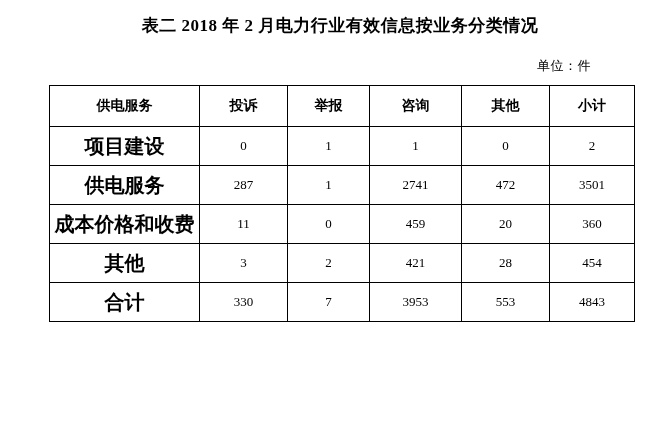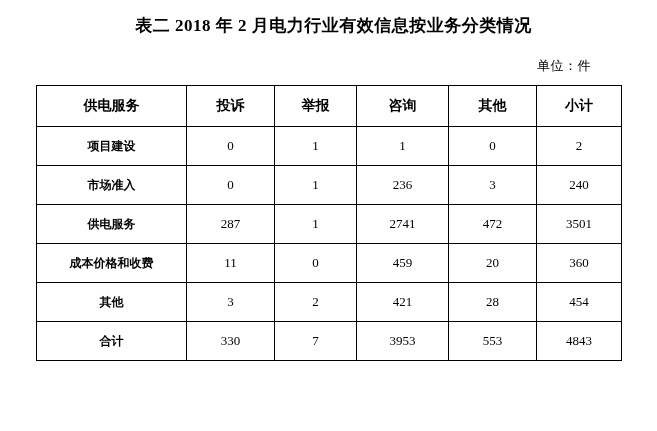--- a/index.html
+++ b/index.html
@@ -12,20 +12,21 @@
     background: #ffffff;
     font-family: "Liberation Serif", "DejaVu Serif", serif;
     color: #000000;
     overflow: hidden;
   }
   .page {
     position: relative;
     width: 657px;
     height: 431px;
     box-sizing: border-box;
+    padding-left: 13px;
   }
   .title {
     text-align: center;
     font-size: 17px;
     font-weight: bold;
     letter-spacing: 0.5px;
     padding-top: 14px;
     padding-left: 10px;
   }
   .unit-line {
@@ -52,21 +53,21 @@
     height: 38px;
     padding: 0;
   }
   table.data thead th {
     font-weight: bold;
     font-size: 14px;
     height: 40px;
   }
   table.data tbody td.rowhead {
     font-weight: bold;
-    font-size: 12px;
+    font-size: 20px;
   }
   table.data tbody td.num {
     font-family: "Liberation Serif", "DejaVu Serif", serif;
     font-size: 13px;
   }
   col.c0 { width: 150px; }
   col.c1 { width: 88px; }
   col.c2 { width: 82px; }
   col.c3 { width: 92px; }
   col.c4 { width: 88px; }
@@ -104,28 +105,20 @@
       <tbody>
         <tr>
           <td class="rowhead">项目建设</td>
           <td class="num">0</td>
           <td class="num">1</td>
           <td class="num">1</td>
           <td class="num">0</td>
           <td class="num">2</td>
         </tr>
         <tr>
-          <td class="rowhead">市场准入</td>
-          <td class="num">0</td>
-          <td class="num">1</td>
-          <td class="num">236</td>
-          <td class="num">3</td>
-          <td class="num">240</td>
-        </tr>
-        <tr>
           <td class="rowhead">供电服务</td>
           <td class="num">287</td>
           <td class="num">1</td>
           <td class="num">2741</td>
           <td class="num">472</td>
           <td class="num">3501</td>
         </tr>
         <tr>
           <td class="rowhead">成本价格和收费</td>
           <td class="num">11</td>

